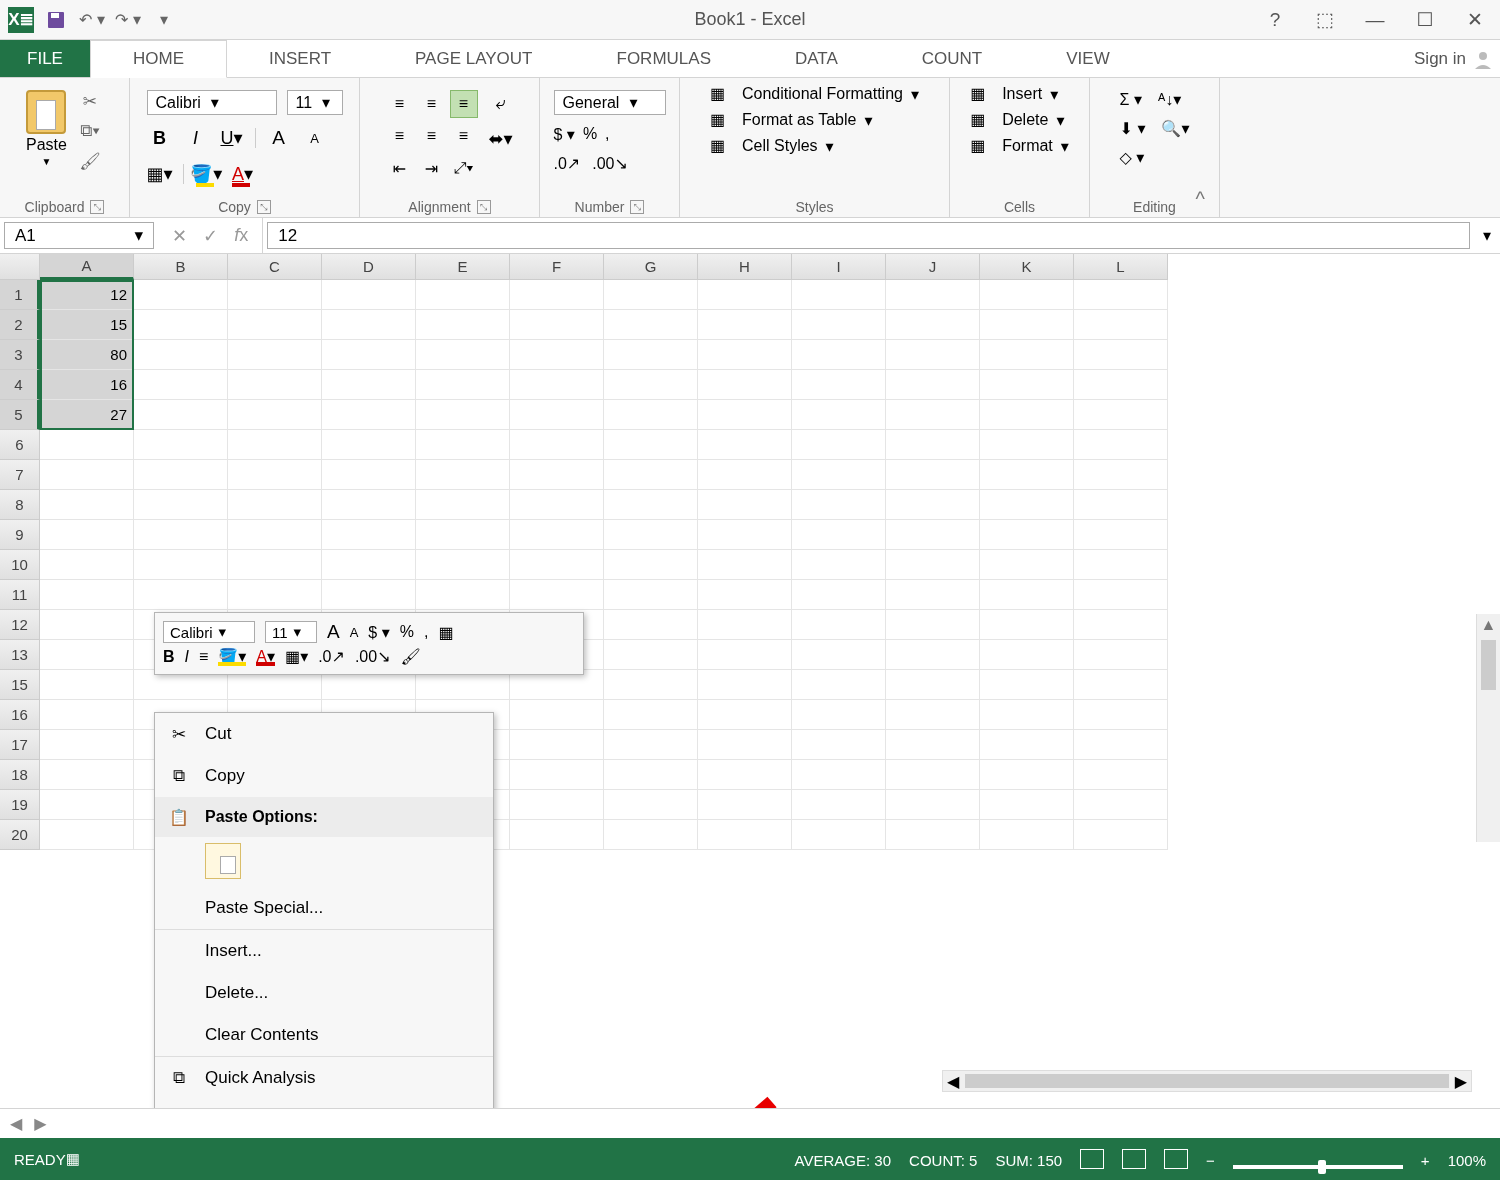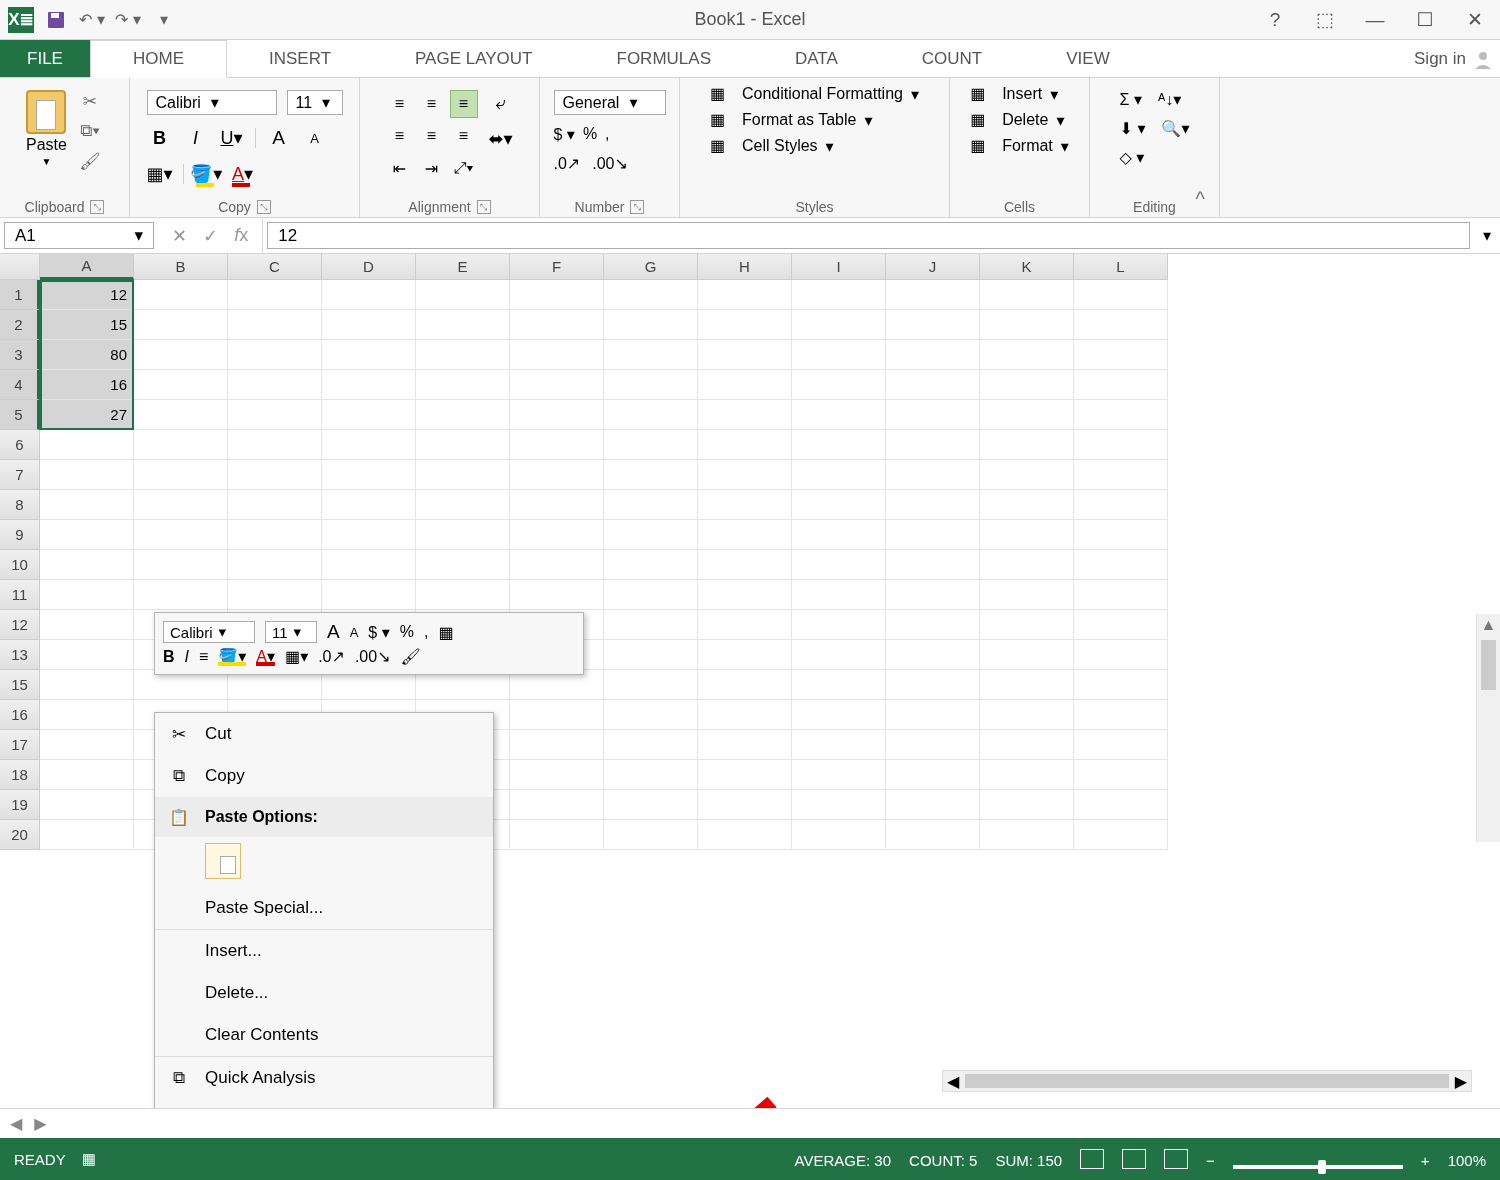--- a/index.html
+++ b/index.html
@@ -88,21 +88,21 @@
 .paste-opt-icon::after { content:''; position: absolute; right: 4px; bottom: 4px; width: 14px; height: 16px; background: #fff; border: 1px solid #aaa; }
 .cm-sub { position: absolute; right: 14px; color: #666; }
 
 
 .arrow { position: absolute; left: 522px; top: 838px; pointer-events: none; }
 
 
 .sheet-tabs { height: 30px; border-top: 1px solid #d4d4d4; background: #fff; display: flex; align-items: center; padding: 0 10px; position: absolute; bottom: 42px; left: 0; right: 0; }
 .sheet-arrows { display: flex; gap: 12px; color: #888; }
 .status-bar { height: 42px; background: #217346; color: #fff; display: flex; align-items: center; padding: 0 14px; font-size: 15px; position: absolute; bottom: 0; left: 0; right: 0; }
-.status-left { display: flex; align-items: center; gap: 16px; }
+.status-left { display: flex; align-items: center; gap: 0; }
 .status-right { margin-left: auto; display: flex; align-items: flex-end; gap: 18px; }
 .view-btn { width: 24px; height: 20px; border: 1px solid #fff; }
 .zoom-slider { width: 170px; height: 4px; background: #fff; position: relative; }
 .zoom-slider::after { content:''; position:absolute; left: 50%; top: -5px; width: 8px; height: 14px; background: #fff; border-radius: 2px; }
 
 
 .collapse-btn { position: absolute; right: 14px; bottom: 6px; font-size: 20px; color: #777; }
 
 
 .vscroll { position: absolute; right: 0; top: 360px; width: 24px; bottom: 72px; background: #f0f0f0; border-left: 1px solid #ddd; }

